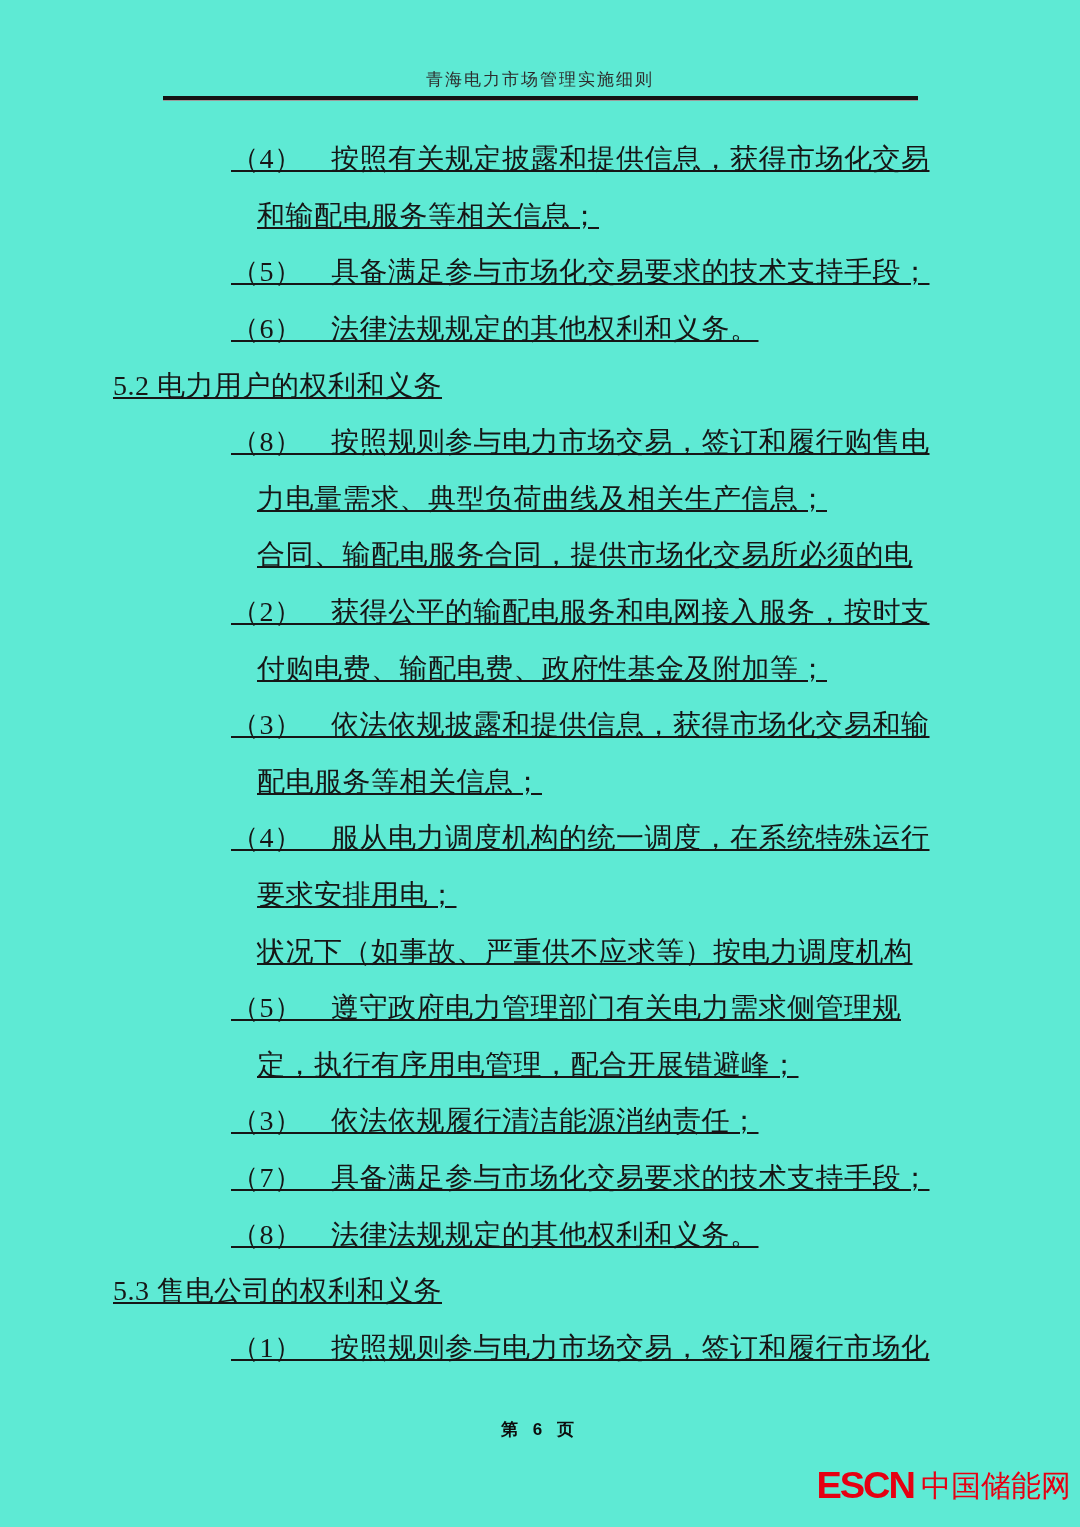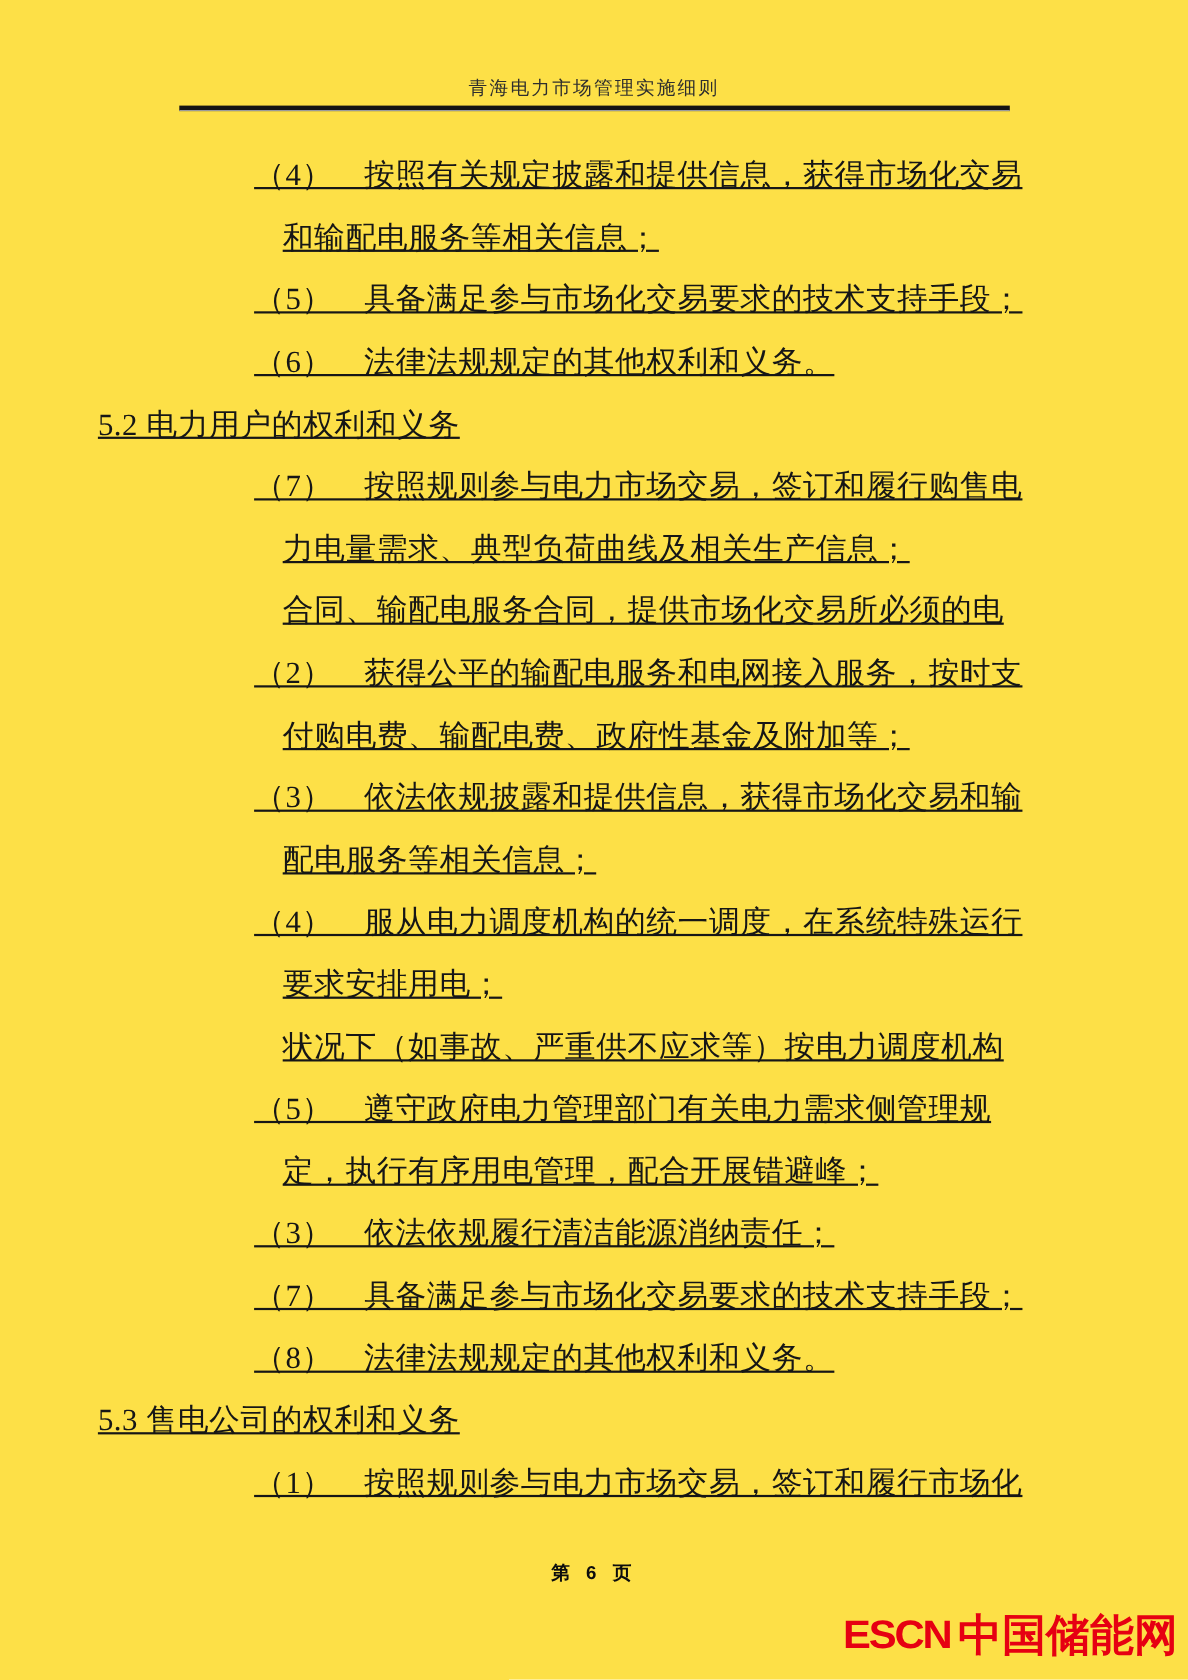--- a/index.html
+++ b/index.html
@@ -4,21 +4,21 @@
 <style>
   html, body {
     margin: 0;
     padding: 0;
     background: #ffffff;
   }
   .page {
     position: relative;
     width: 1080px;
     height: 1527px;
-    background: #fde047;
+    background: #5eead4;
     overflow: hidden;
     font-family: "Liberation Serif", "DejaVu Serif", serif;
     color: #1a1a1a;
   }
 
   
   .header-title {
     position: absolute;
     top: 68px;
     left: 0;
@@ -51,21 +51,21 @@
     display: flex;
     align-items: center;
     font-size: 28px;
     letter-spacing: 0.5px;
     white-space: pre;
     color: #161616;
     text-decoration: underline;
   }
   .line.item    { padding-left: 231px; }
   .line.cont    { padding-left: 257px; }
-  .line.heading { padding-left: 89px; }
+  .line.heading { padding-left: 113px; }
 
   
   .page-number {
     position: absolute;
     top: 1418px;
     left: 0;
     width: 1080px;
     text-align: center;
     font-family: "Liberation Sans", "DejaVu Sans", sans-serif;
     font-weight: 700;
@@ -84,41 +84,41 @@
   }
   .logo-latin {
     font-family: "Liberation Sans", "DejaVu Sans", sans-serif;
     font-weight: 700;
     font-size: 38px;
     letter-spacing: -2px;
     transform: scaleY(0.95);
   }
   .logo-cjk {
     font-family: "Liberation Sans", "DejaVu Sans", sans-serif;
-    font-weight: 700;
-    font-size: 40px;
+    font-weight: 400;
+    font-size: 30px;
     margin-left: 7px;
     letter-spacing: 0px;
   }
 </style>
 </head>
 <body>
 
 <div class="page">
 
   <div class="header-title">青海电力市场管理实施细则</div>
   <div class="header-rule"></div>
 
   <div class="doc-body">
     <div class="line item">（4）　按照有关规定披露和提供信息，获得市场化交易</div>
     <div class="line cont">和输配电服务等相关信息；</div>
     <div class="line item">（5）　具备满足参与市场化交易要求的技术支持手段；</div>
     <div class="line item">（6）　法律法规规定的其他权利和义务。</div>
     <div class="line heading">5.2 电力用户的权利和义务</div>
-    <div class="line item">（7）　按照规则参与电力市场交易，签订和履行购售电</div>
+    <div class="line item">（8）　按照规则参与电力市场交易，签订和履行购售电</div>
     <div class="line cont">力电量需求、典型负荷曲线及相关生产信息；</div>
     <div class="line cont">合同、输配电服务合同，提供市场化交易所必须的电</div>
     <div class="line item">（2）　获得公平的输配电服务和电网接入服务，按时支</div>
     <div class="line cont">付购电费、输配电费、政府性基金及附加等；</div>
     <div class="line item">（3）　依法依规披露和提供信息，获得市场化交易和输</div>
     <div class="line cont">配电服务等相关信息；</div>
     <div class="line item">（4）　服从电力调度机构的统一调度，在系统特殊运行</div>
     <div class="line cont">要求安排用电；</div>
     <div class="line cont">状况下（如事故、严重供不应求等）按电力调度机构</div>
     <div class="line item">（5）　遵守政府电力管理部门有关电力需求侧管理规</div>

